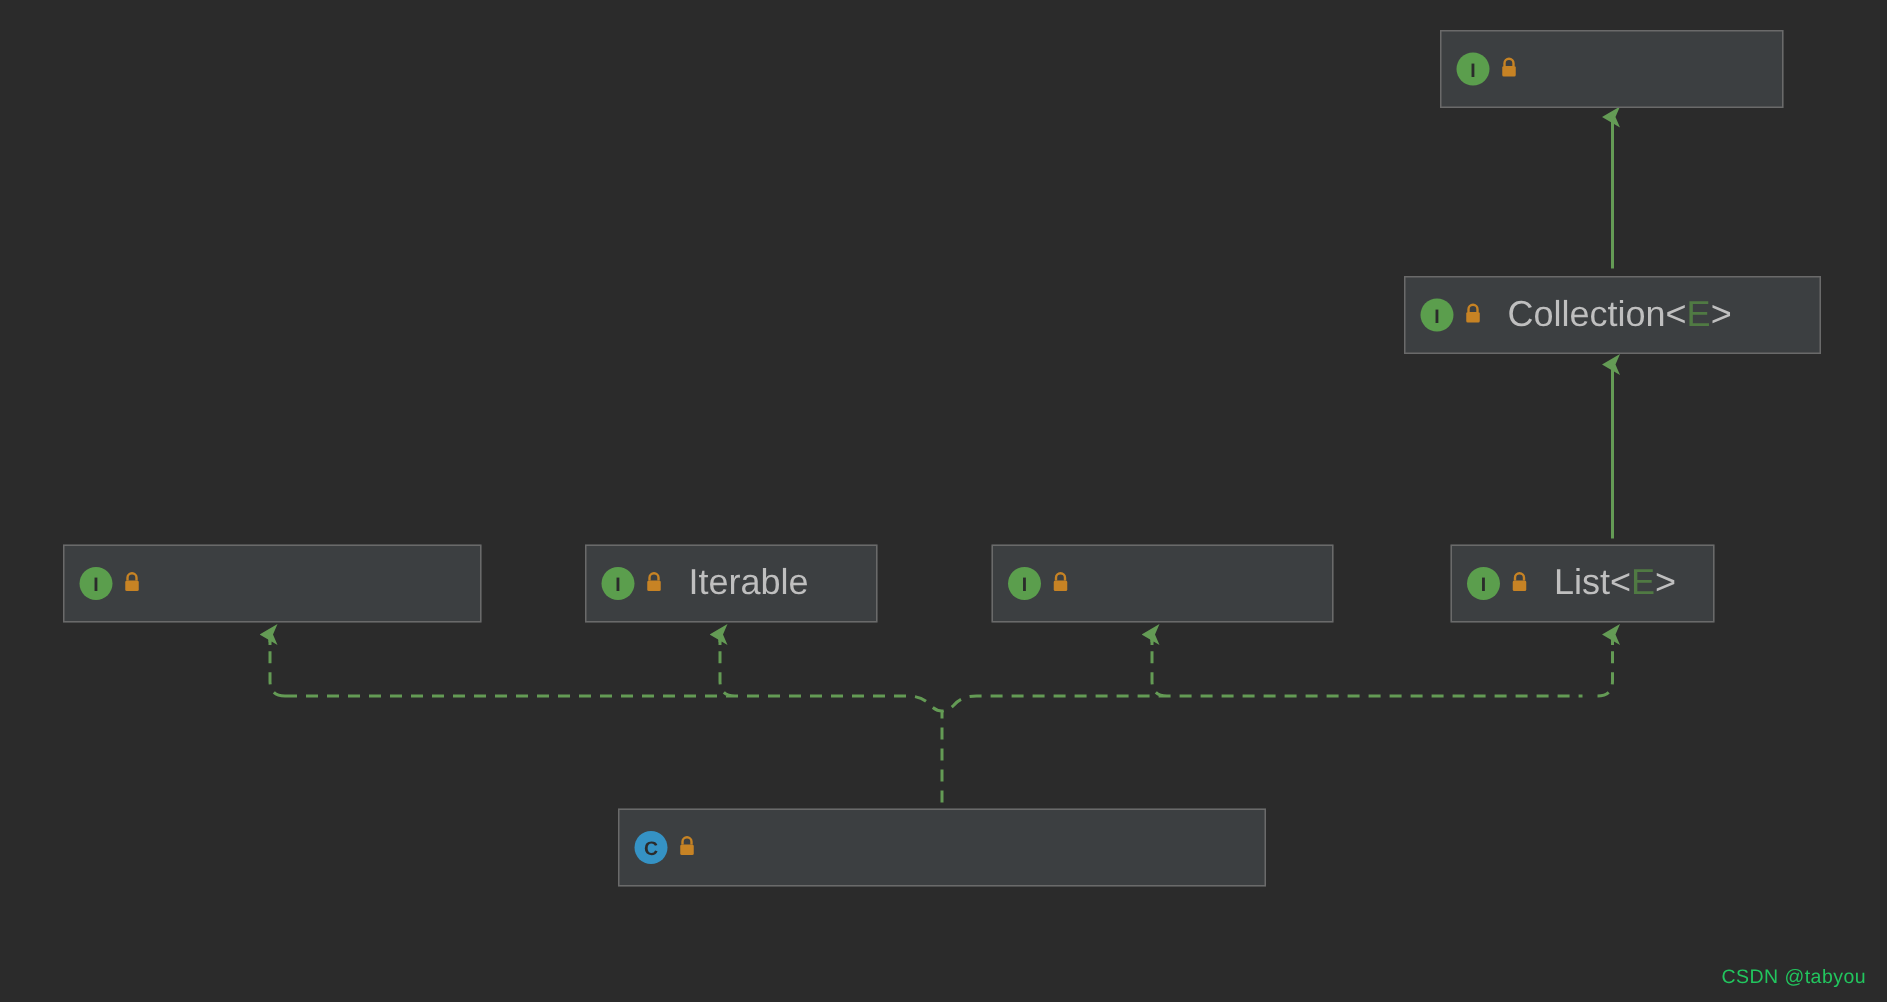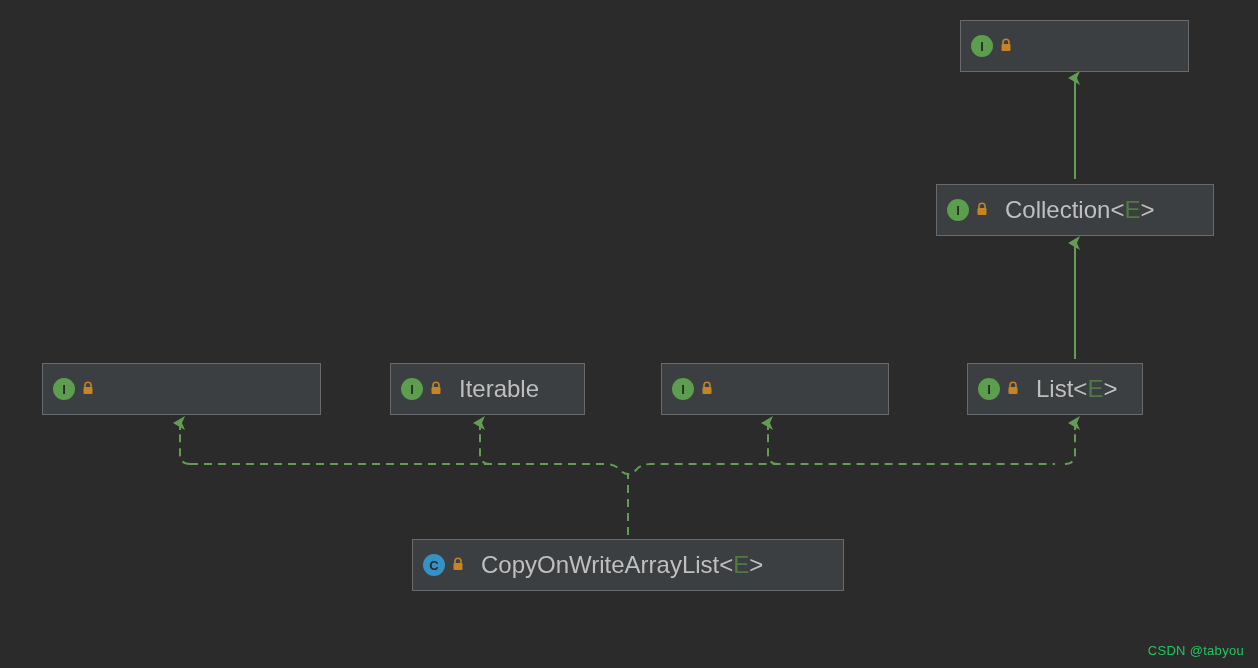--- a/index.html
+++ b/index.html
@@ -177,17 +177,16 @@
   </div>
 
   <div class="node" style="left:412px; top:539px; width:432px; height:52px;">
     <span class="badge badge-c">C</span>
     <span class="lock">
       <svg width="14" height="14" viewBox="0 0 14 14">
           <path d="M4 6 V4.2 a3 3 0 0 1 6 0 V6" fill="none" stroke="#c78324" stroke-width="1.6"></path>
           <rect x="2.5" y="6" width="9" height="7" rx="1" fill="#c78324"></rect>
         </svg>
     </span>
-    <span class="label"><span>CopyOnWriteArrayList</span><span>&lt;</span><span class="generic-param">E</span><span>&gt;</span></span>
   </div>
 
   <div class="watermark">CSDN @tabyou</div>
 </div>
 
 </body></html>

